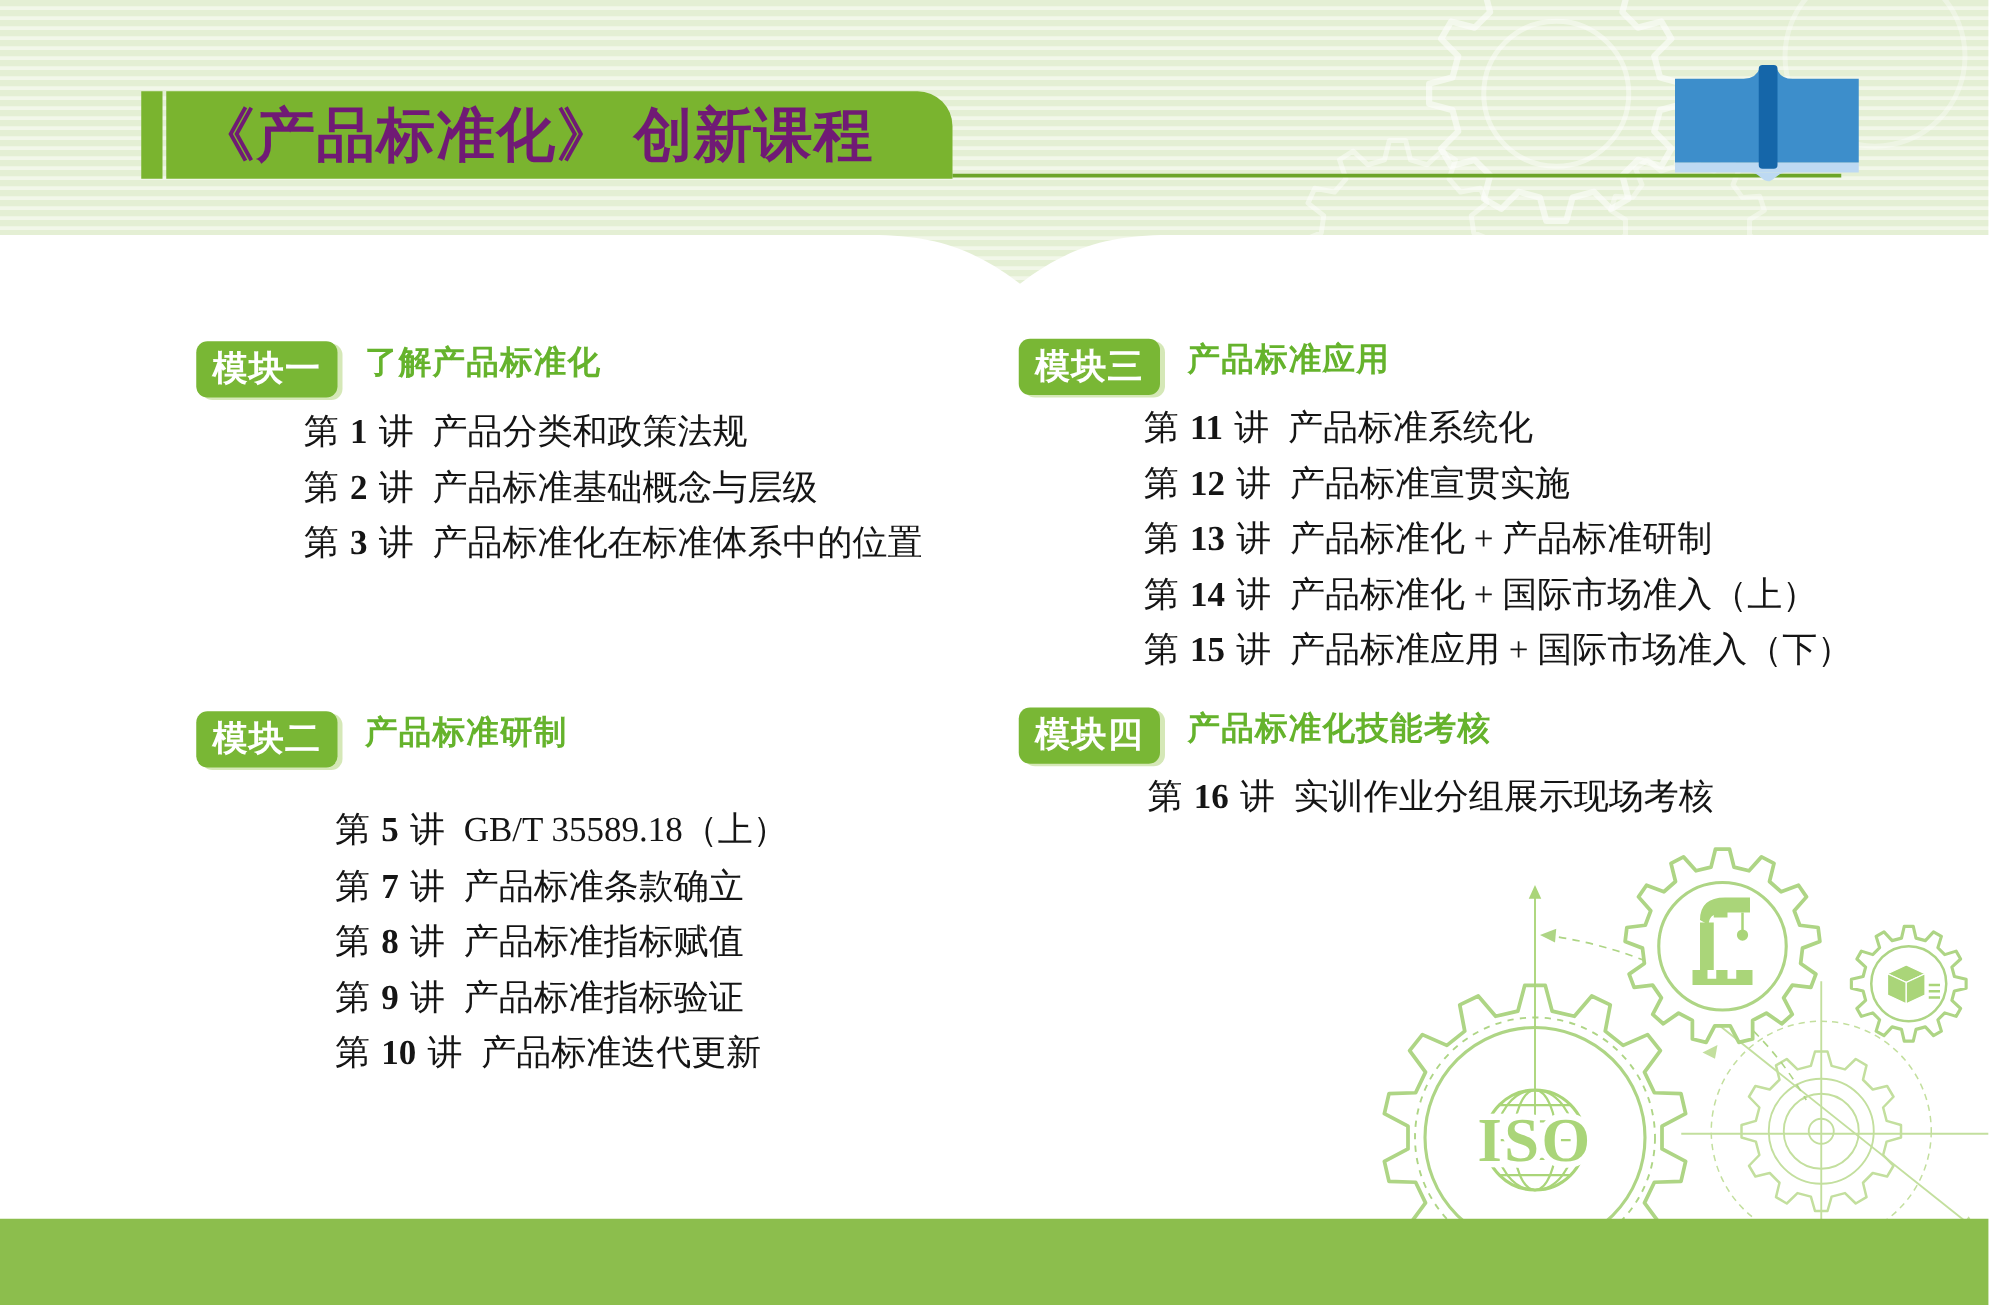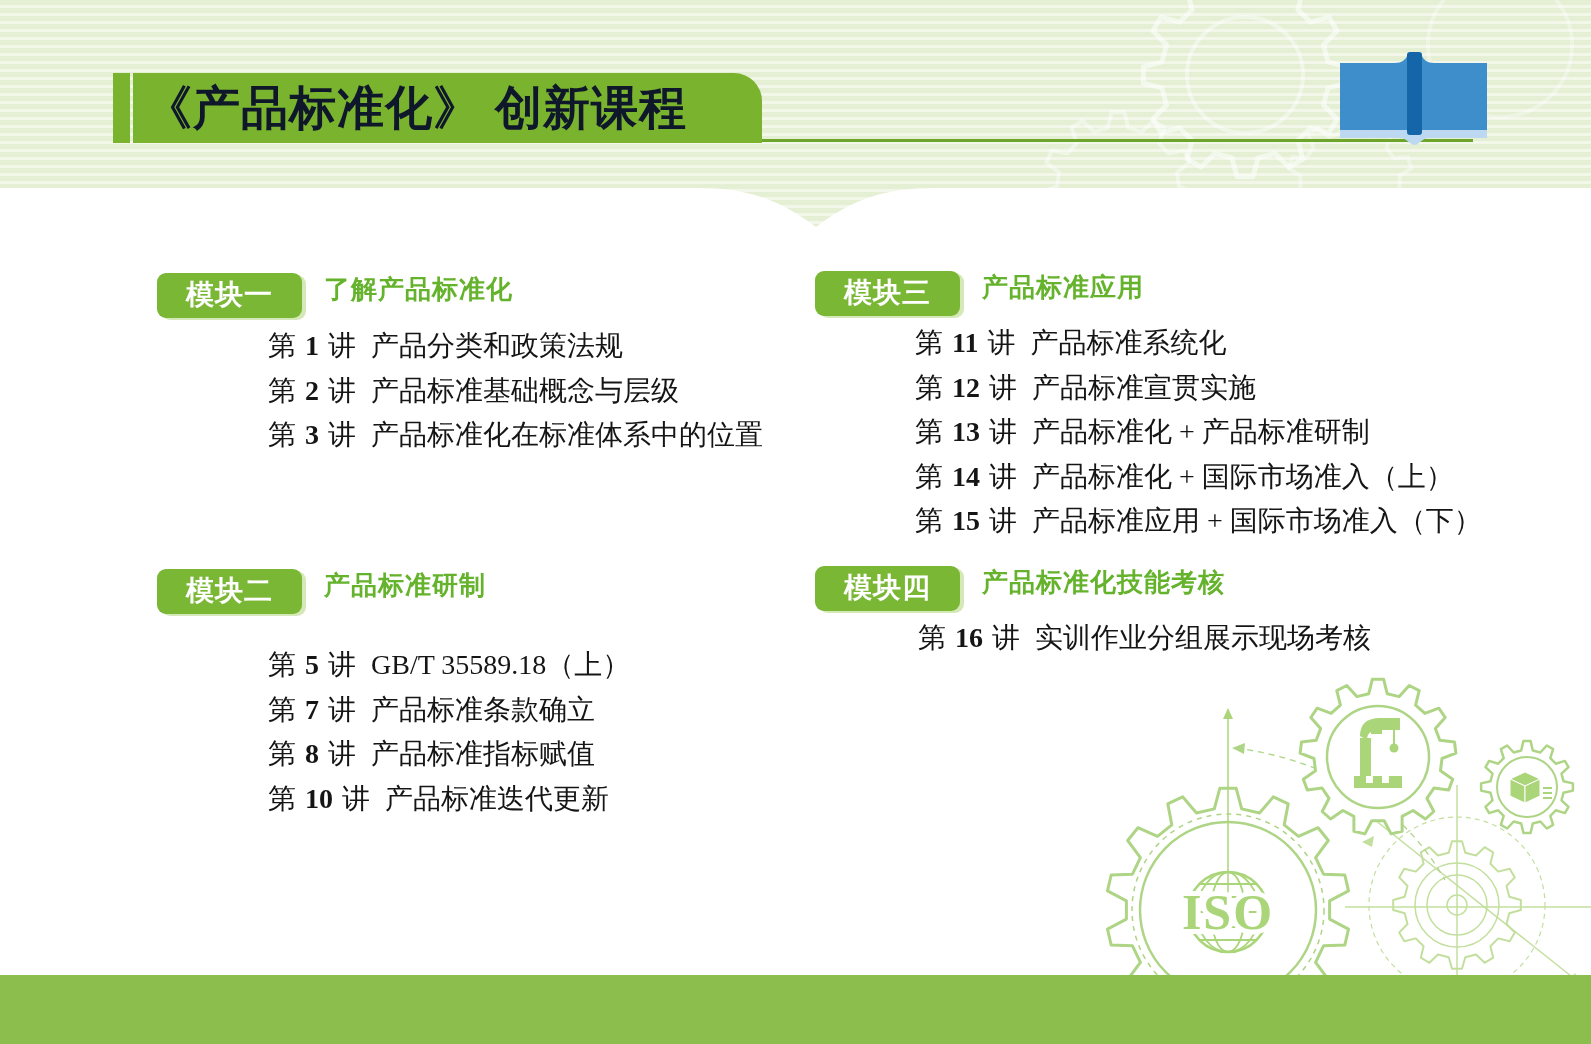--- a/index.html
+++ b/index.html
@@ -13,51 +13,51 @@
     position:absolute; left:113px; top:73px; width:17px; height:70px;
     background:var(--banner_green); z-index:2;
   }
   .title-banner{
     position:absolute; left:133px; top:73px; width:629px; height:70px;
     background:var(--banner_green); border-top-right-radius:28px;
     display:flex; align-items:center; padding-left:12px; box-sizing:border-box;
     z-index:2;
   }
   .title-banner h1{
-    margin:0; font-size:47px; font-weight:bold; color:#0f172a; letter-spacing:1px;
+    margin:12px; font-size:47px; font-weight:bold; color:#701a75; letter-spacing:1px;
     font-family:"Liberation Sans", sans-serif; white-space:nowrap;
   }
   .title-underline{
     position:absolute; left:762px; top:139px; width:711px; height:3px;
     background:var(--underline_green); z-index:2;
   }
   .book-svg{position:absolute; left:1338px; top:48px; z-index:3;}
   
   .module{position:absolute; z-index:4; white-space:nowrap;}
   .m1{left:157px; top:266px;}
   .m2{left:157px; top:562px;}
   .m3{left:815px; top:264px;}
   .m4{left:815px; top:559px;}
   .module-header{display:flex; align-items:center; height:46px;}
   .badge{
     display:inline-flex; align-items:center; justify-content:center;
-    height:45px; padding:0 29px; border-radius:9px;
+    height:45px; padding:0 13px; border-radius:9px;
     background:var(--badge_green); color:#fff; font-size:28px; font-weight:bold;
     box-shadow:4px 2px 0 #d5e8b7; letter-spacing:1px;margin-top:12px;
   }
   .module-title{
     margin:0 0 0 22px; font-size:26px; font-weight:bold;
     color:var(--headline_green); letter-spacing:1px;
   }
   .lectures{
     list-style:none; margin:0; padding:0;
     font-family:"Liberation Serif","DejaVu Serif",serif;
     font-size:28px; color:var(--lecture_text); line-height:44.5px;
   }
-  .m1 .lectures{margin:12px 0 0 111px;}
+  .m1 .lectures{margin:12px 0 0 86px;}
   .m2 .lectures{margin:35px 0 0 111px;}
   .m3 .lectures{margin:11px 0 0 100px;}
   .m4 .lectures{margin:11px 0 0 103px;}
   .lec-no b{margin:0 9px; font-weight:bold;}
   .lec-no{margin-right:15px;}
   
   .gears-svg{position:absolute; left:1060px; top:650px; z-index:1;}
   .bottom-bar{
     position:absolute; left:0; bottom:0; width:1591px; height:69px;
     background:var(--bottom_bar_green); z-index:5;
@@ -127,20 +127,23 @@
     </div>
     <ul class="lectures">
       <li class="lecture">
         <span class="lec-no"><span>第</span><b>5</b><span>讲</span></span><span class="lec-title">GB/T 35589.18（上）</span>
       </li>
       <li class="lecture">
         <span class="lec-no"><span>第</span><b>7</b><span>讲</span></span><span class="lec-title">产品标准条款确立</span>
       </li>
       <li class="lecture">
         <span class="lec-no"><span>第</span><b>8</b><span>讲</span></span><span class="lec-title">产品标准指标赋值</span>
+      </li>
+      <li class="lecture">
+        <span class="lec-no"><span>第</span><b>9</b><span>讲</span></span><span class="lec-title">产品标准指标验证</span>
       </li>
       <li class="lecture">
         <span class="lec-no"><span>第</span><b>10</b><span>讲</span></span><span class="lec-title">产品标准迭代更新</span>
       </li>
     </ul>
   </section>
 
   <section class="module m3">
     <div class="module-header">
       <span class="badge">模块三</span>

